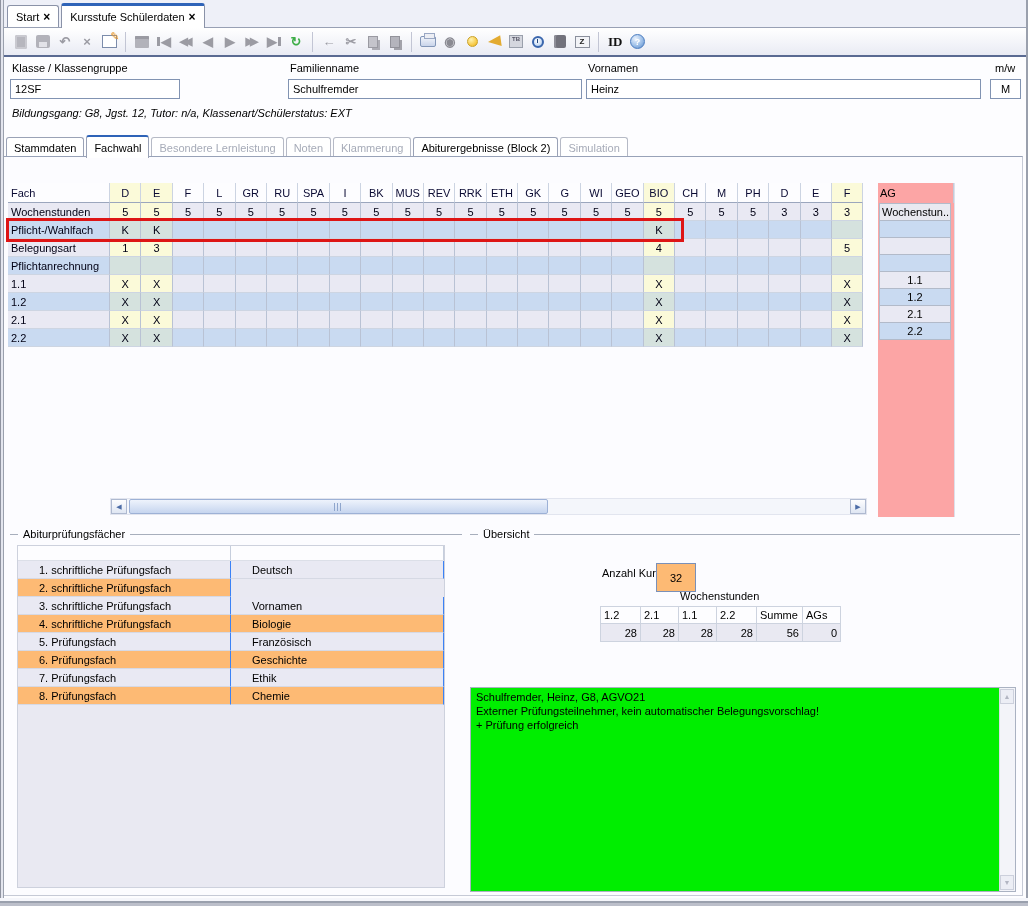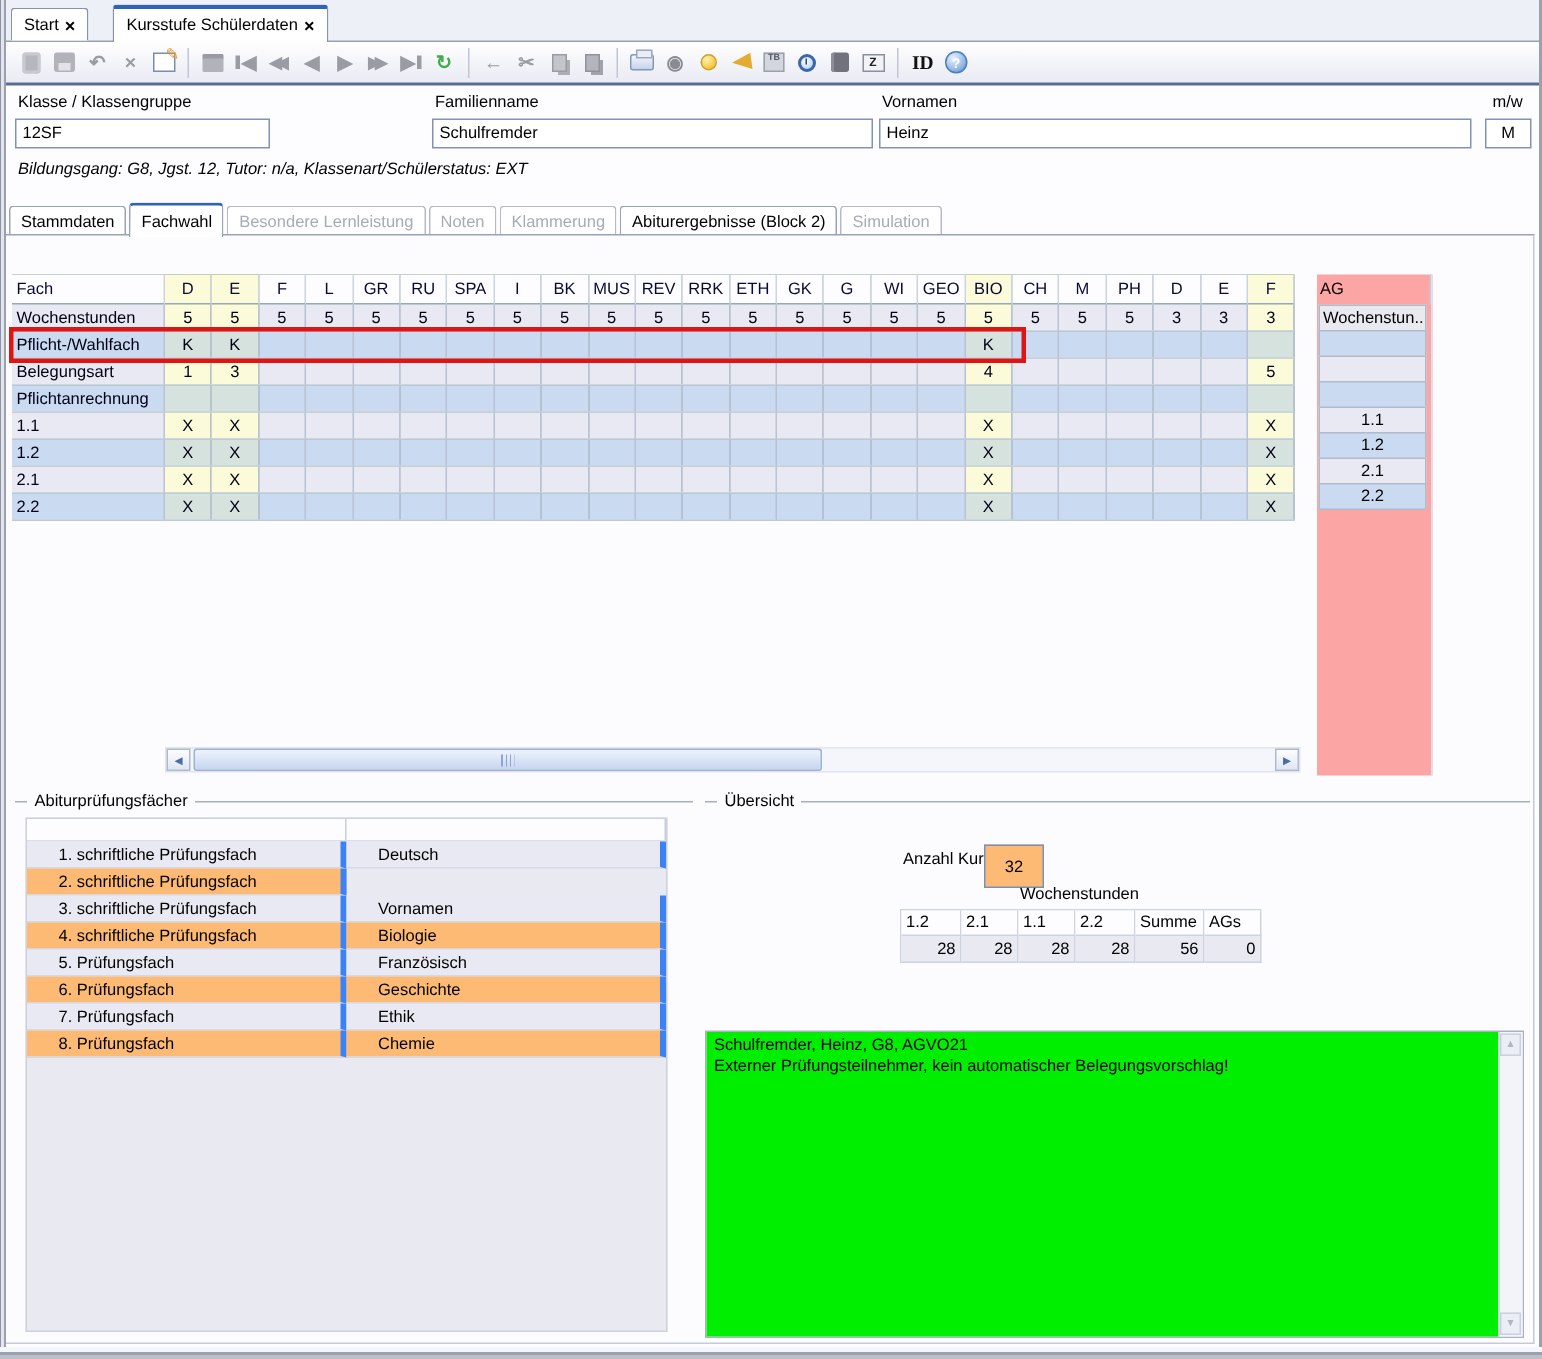--- a/index.html
+++ b/index.html
@@ -6,21 +6,21 @@
   html,body{width:1028px;height:906px}
   body{position:relative;background:#fdfdff;font-family:"Liberation Sans",sans-serif;font-size:11px;color:#000;overflow:hidden}
 
   
   #frame-left{position:absolute;left:0;top:0;width:4px;height:906px;background:linear-gradient(90deg,#8f93a0 0 1px,#e3e5ee 1px 3px,#9aa0ad 3px 4px)}
   #frame-right{position:absolute;right:0;top:0;width:2px;height:906px;background:#9aa0ad}
   #frame-bottom{position:absolute;left:0;bottom:0;width:100%;height:8px;background:linear-gradient(#f5f6fb 0 3px,#9aa0ad 3px 5px,#bcbfca 5px 8px)}
 
   
   #wtabbar{position:absolute;left:4px;top:0;right:2px;height:28px;background:#eef0f8;border-bottom:1px solid #98a0b4;display:flex;align-items:flex-end;padding-left:3px}
-  .wtab{display:flex;align-items:center;background:#fff;border:1px solid #8a92a8;border-bottom:none;border-radius:3px 3px 0 0;padding:0 8px;height:22px;margin-right:16px;white-space:nowrap}
+  .wtab{display:flex;align-items:center;background:#fff;border:1px solid #8a92a8;border-bottom:none;border-radius:3px 3px 0 0;padding:0 8px;height:22px;margin-right:2px;white-space:nowrap}
   .wtab.active{height:25px;border-top:3px solid #2e63b8;margin-bottom:-1px;z-index:3;background:#fff}
   .wtab .x{font-weight:bold;margin-left:4px;font-size:12px}
 
   
   #toolbar{position:absolute;left:4px;top:28px;right:2px;height:29px;background:linear-gradient(#ffffff,#e9ebf4);border-bottom:2px solid #5a6a92;display:flex;align-items:center;padding-left:6px}
   .tsep{width:1px;height:20px;background:#c2c5d4;margin:0 5px;flex:none}
   .tbtn{width:22px;height:22px;display:flex;align-items:center;justify-content:center;color:#9b9ba3;font-weight:bold;font-size:13px;flex:none}
   .dbl{letter-spacing:-4px;font-size:11px;padding-right:4px}
   .bar-left::before{content:"";width:3px;height:9px;background:currentColor;margin-right:1px}
   .bar-right::after{content:"";width:3px;height:9px;background:currentColor;margin-left:1px}
@@ -88,21 +88,21 @@
   #leg2{left:470px;top:534px;width:550px}
   .legendlabel{position:absolute;top:528px;background:#fcfcff;padding:0 5px;white-space:nowrap}
   #leg1-label{left:18px}
   #leg2-label{left:478px}
 
   
   #examwrap{position:absolute;left:17px;top:545px;width:428px;height:343px;background:#e9e9f2;border:1px solid #cdd1dd}
   #examhead{height:15px;background:#fdfdff;border-bottom:1px solid #dcdfe8;display:grid;grid-template-columns:213px 1fr}
   #examhead div{border-right:1px solid #c6cedd}
   .exrow{display:grid;grid-template-columns:213px 1fr;height:18px}
-  .exrow div{display:flex;align-items:center;padding-left:21px;border-right:4px solid #3b82f6;border-bottom:1px solid #d6d9e4;overflow:hidden}
+  .exrow div{display:flex;align-items:center;padding-left:21px;border-right:1px solid #3b82f6;border-bottom:1px solid #d6d9e4;overflow:hidden}
   .ex-light div{background:#e9e9f3}.ex-blue div{background:#fdba74}
 
   
   #lbl-anzahl{left:602px;top:567px}
   #box-anzahl{position:absolute;left:656px;top:563px;width:40px;height:29px;background:#fdba74;border:1px solid #7a90b8;display:flex;align-items:center;justify-content:center}
   #lbl-wst{left:680px;top:590px}
   #sumtab{position:absolute;left:600px;top:606px;display:grid;grid-template-columns:40px 38px 38px 40px 46px 38px;grid-template-rows:17px 18px;border-top:1px solid #cdd3df;border-left:1px solid #cdd3df;background:#fdfdff}
   .sumh{background:#fdfdff;border-right:1px solid #cdd3df;border-bottom:1px solid #cdd3df;padding:2px 0 0 3px}
   .sumv{background:#e9e9f2;border-right:1px solid #cdd3df;border-bottom:1px solid #cdd3df;display:flex;justify-content:flex-end;align-items:center;padding-right:3px}
 
@@ -520,18 +520,19 @@
     <div class="sumv">28</div>
     <div class="sumv">28</div>
     <div class="sumv">56</div>
     <div class="sumv">0</div>
   </div>
 
 <div id="statuswrap">
   <div id="statusbox" style="background: rgb(0, 238, 0);">
       <div>Schulfremder, Heinz, G8, AGVO21</div>
       <div>Externer Prüfungsteilnehmer, kein automatischer Belegungsvorschlag!</div>
+      <div>+ Prüfung erfolgreich</div>
     </div>
   <div id="statusscroll">
     <div class="vbtn" id="vs-up">▲</div>
     <div class="vbtn" id="vs-down">▼</div>
   </div>
 </div>
 
 </body></html>

